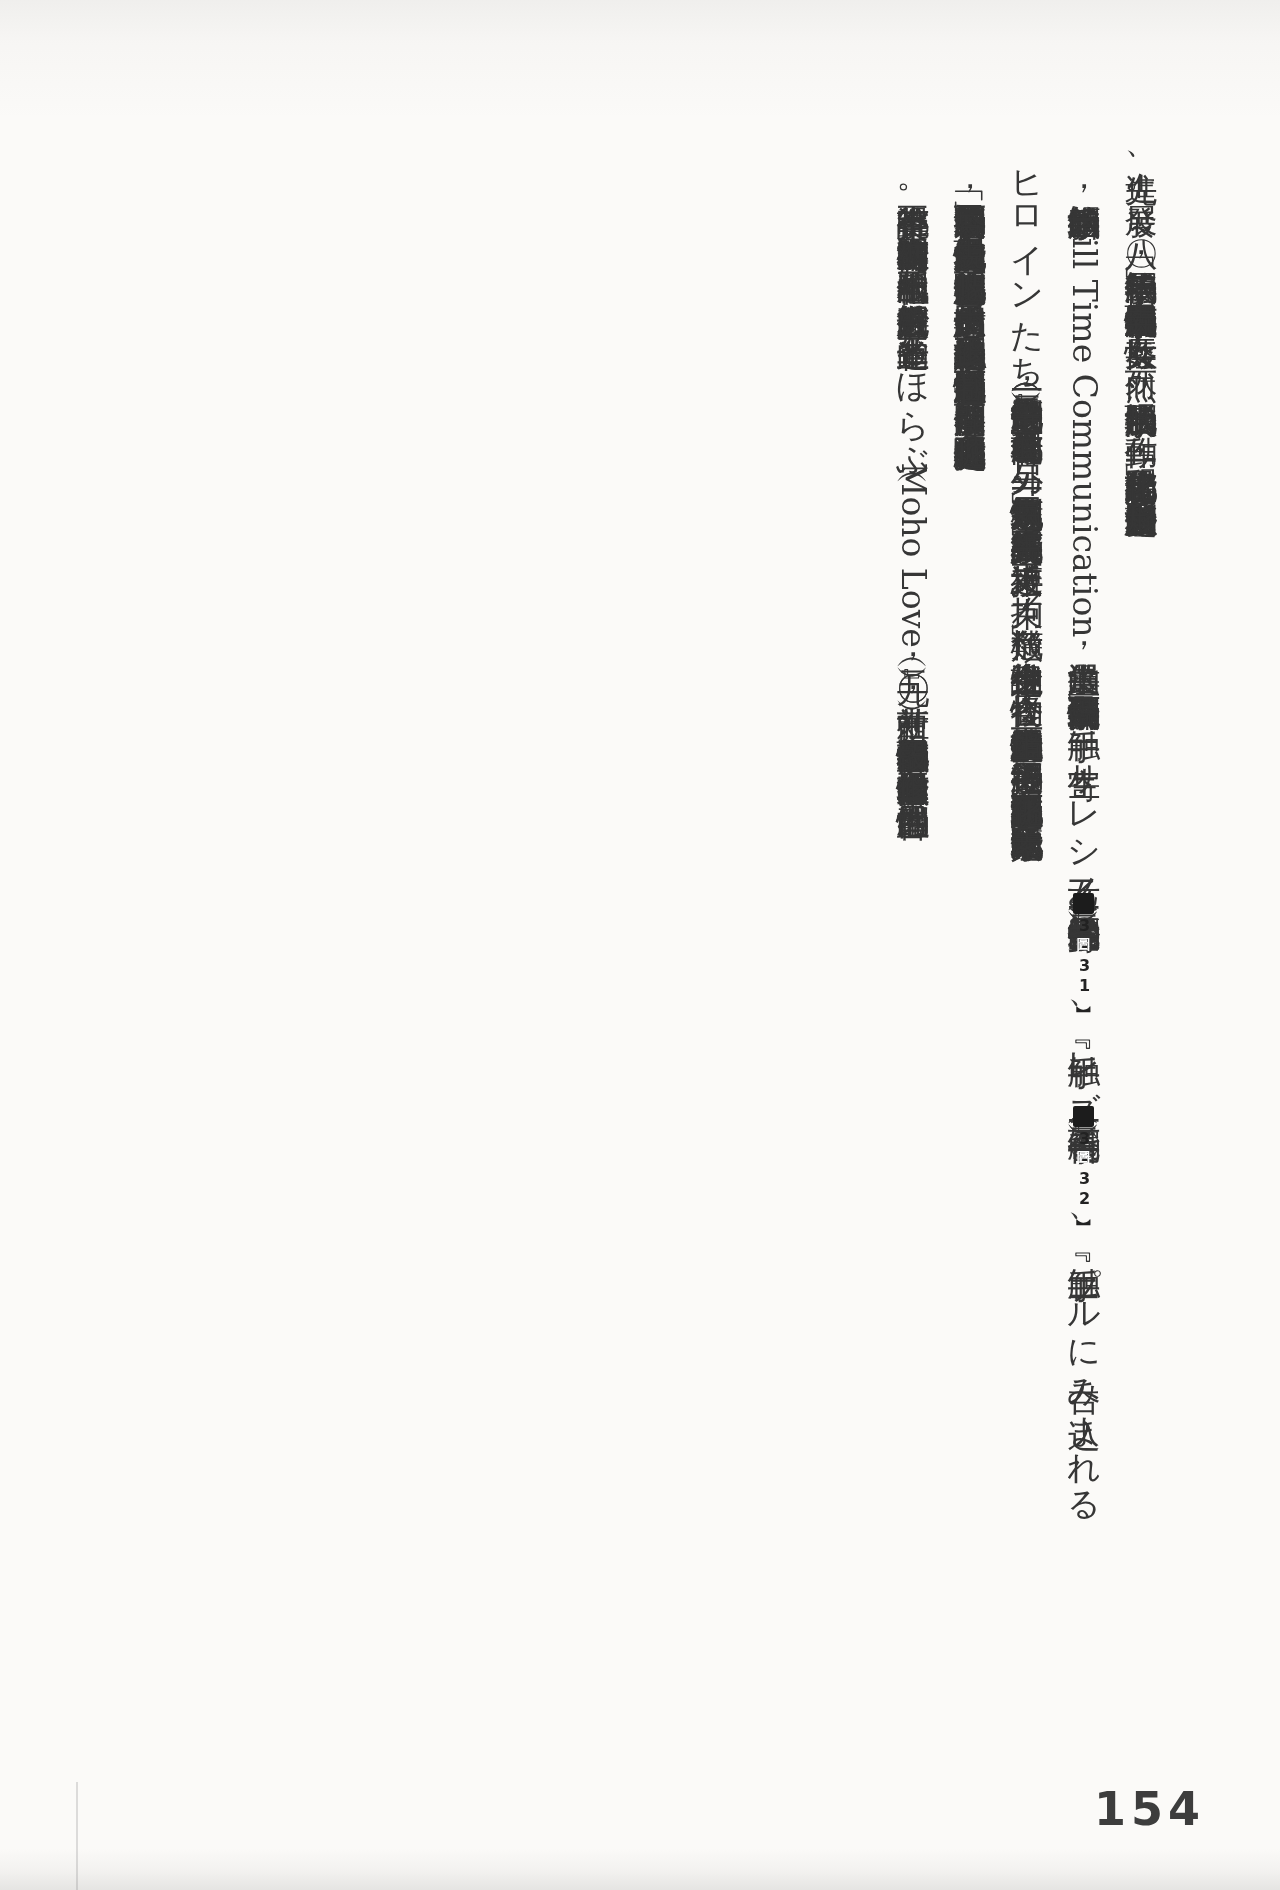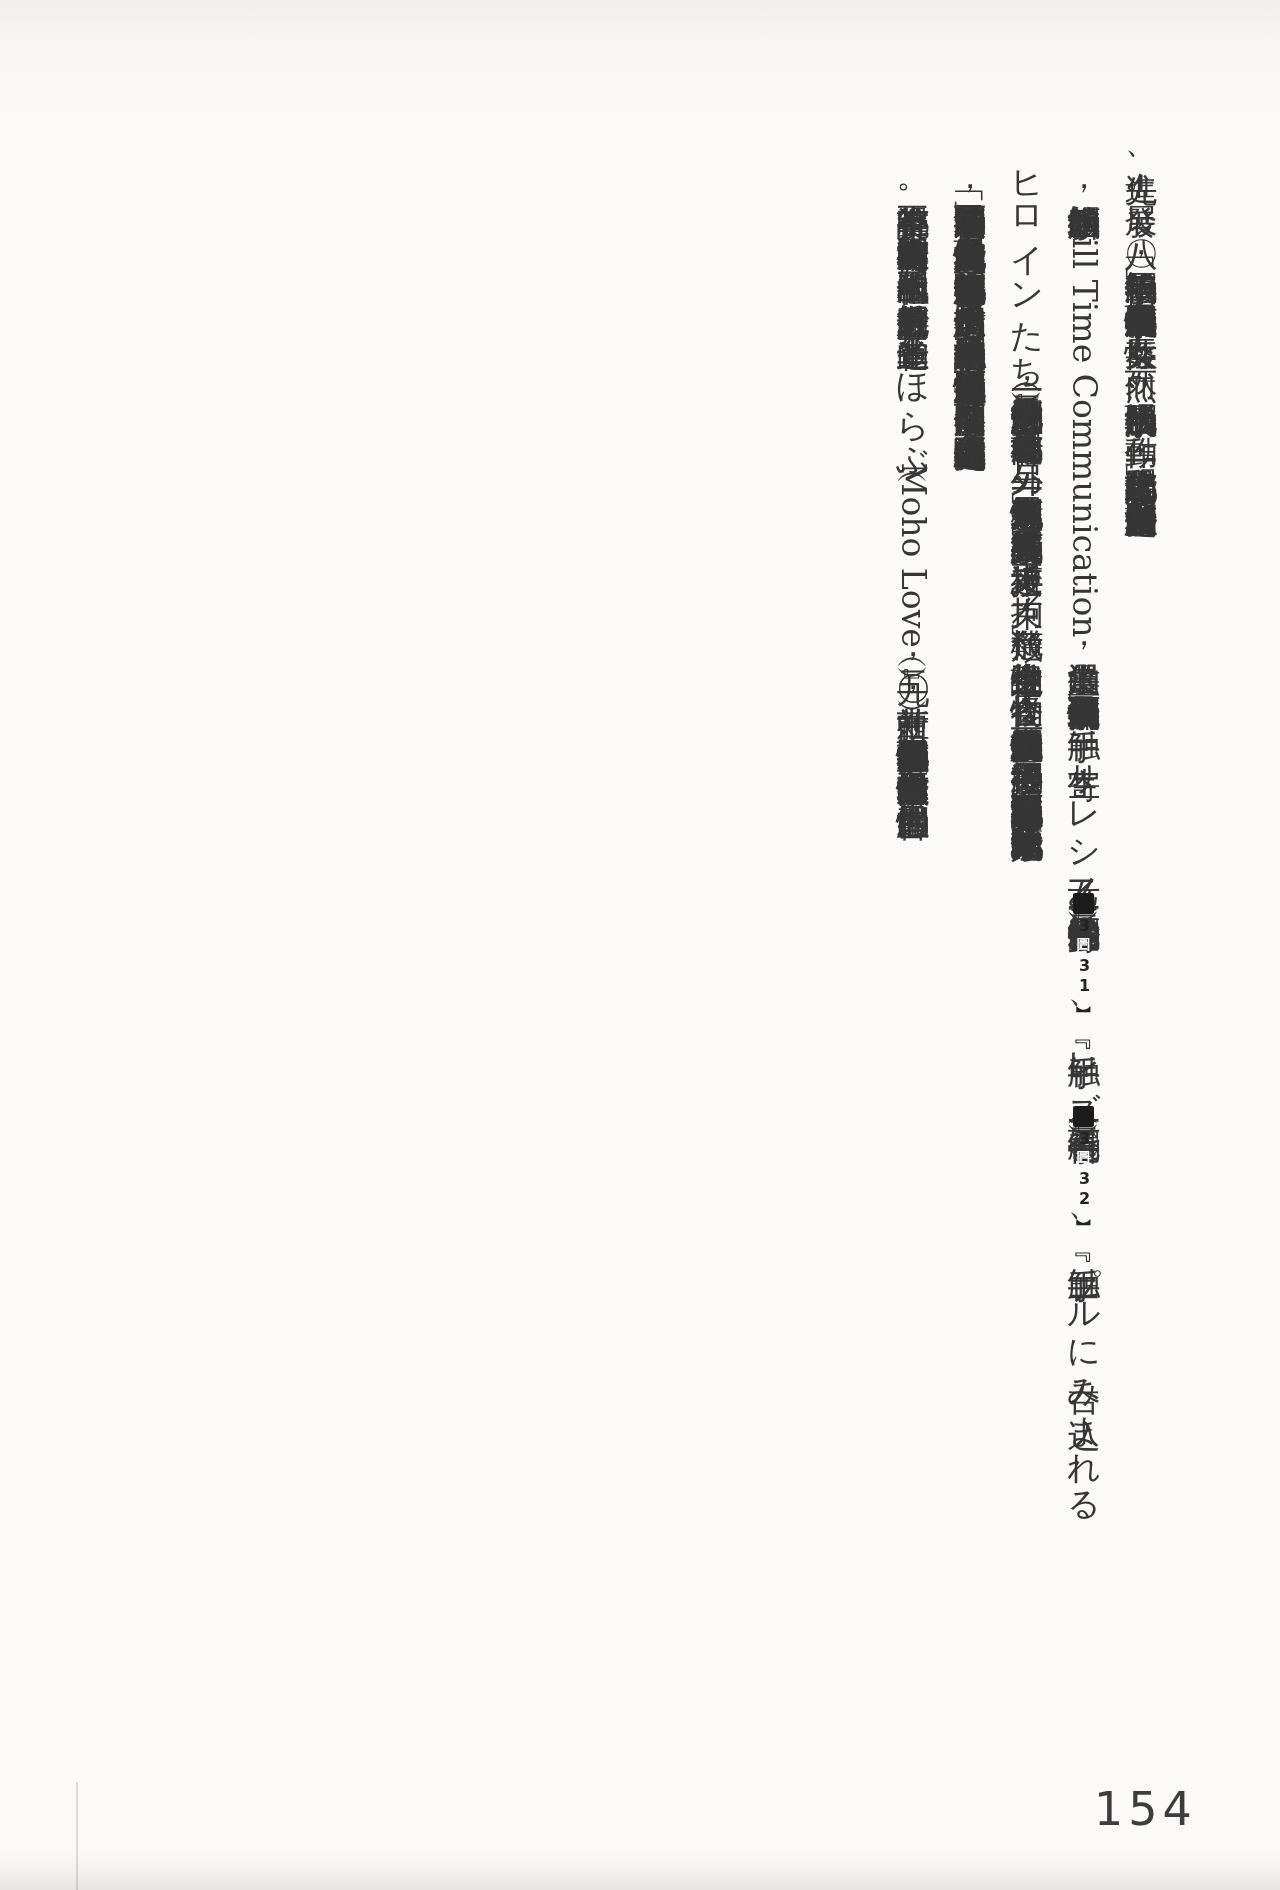--- a/index.html
+++ b/index.html
@@ -89,21 +89,21 @@
   }
   .fig-ref .fig-num {
     text-orientation: upright;
     letter-spacing: 1px;
   }
   .page-number {
     position: absolute;
     left: 1094px;
     top: 1782px;
     font-family: "DejaVu Sans", "Liberation Sans", sans-serif;
-    font-weight: 400;
+    font-weight: 700;
     font-size: 46px;
     letter-spacing: 5px;
     color: #3d3d3d;
     text-align: right;
   }
 </style>
 </head>
 <body>
 
 <div class="book-page">

